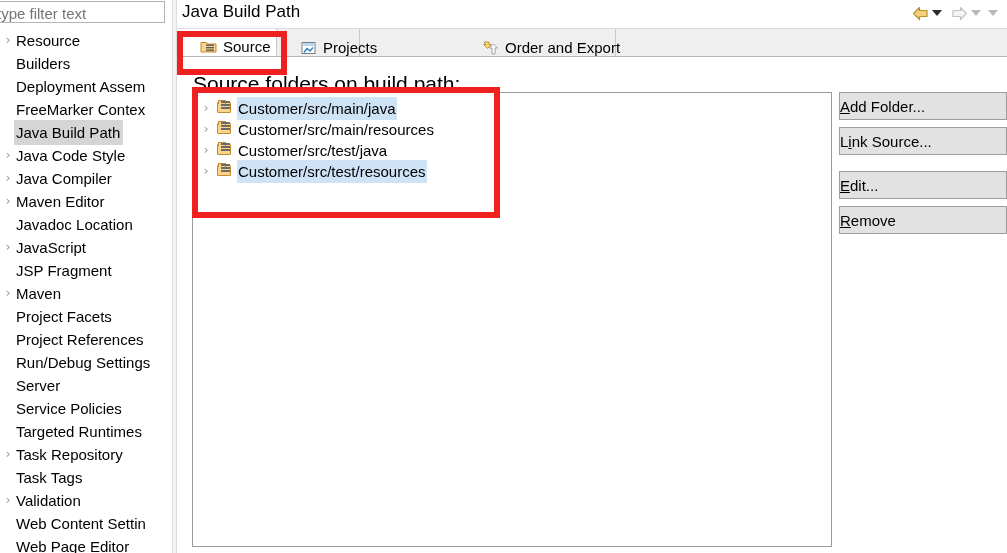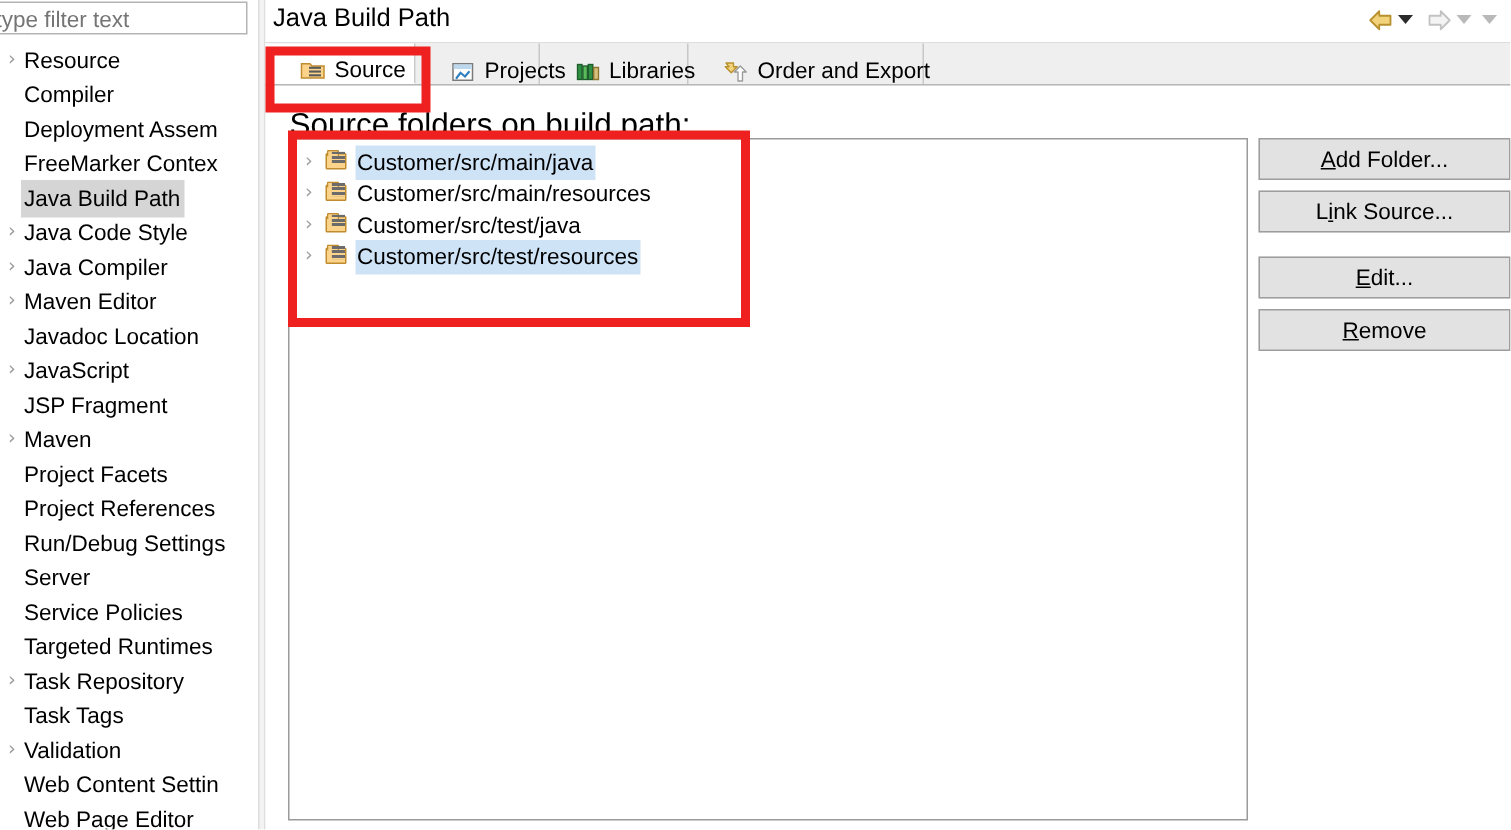--- a/index.html
+++ b/index.html
@@ -131,21 +131,21 @@
     mask:repeating-linear-gradient(#000 0 2px,transparent 2px 3px);
   }
 
   
   #btn-col{
     position:absolute;left:662px;top:92px;width:168px;
   }
   .btn{
     width:168px;height:28px;margin-bottom:7px;
     background:#e2e2e2;border:1px solid #9d9d9d;box-sizing:border-box;
-    display:flex;align-items:center;justify-content:center;
+    display:flex;align-items:center;
     font-size:15px;color:#000;font-family:"Liberation Sans", sans-serif;
   }
   .btn.gap{margin-top:16px;}
   .btn u{text-decoration:underline;}
 
   
   .redbox{
     position:absolute;border:6px solid #ef2020;box-sizing:border-box;
     pointer-events:none;
   }
@@ -156,21 +156,21 @@
 <body>
 
 <div id="sidebar">
 
   <div id="filter-box">
     <input id="filter-input" type="text" placeholder="type filter text" style="">
   </div>
 
   <div id="tree-list">
       <div class="tree-row"><span class="chev">›</span><span class="lbl">Resource</span></div>
-      <div class="tree-row"><span class="lbl">Compiler</span></div>
+      <div class="tree-row"><span class="lbl">Builders</span></div>
       <div class="tree-row"><span class="lbl">Deployment Assem</span></div>
       <div class="tree-row"><span class="lbl">FreeMarker Contex</span></div>
       <div class="tree-row selected"><span class="lbl">Java Build Path</span></div>
       <div class="tree-row"><span class="chev">›</span><span class="lbl">Java Code Style</span></div>
       <div class="tree-row"><span class="chev">›</span><span class="lbl">Java Compiler</span></div>
       <div class="tree-row"><span class="chev">›</span><span class="lbl">Maven Editor</span></div>
       <div class="tree-row"><span class="lbl">Javadoc Location</span></div>
       <div class="tree-row"><span class="chev">›</span><span class="lbl">JavaScript</span></div>
       <div class="tree-row"><span class="lbl">JSP Fragment</span></div>
       <div class="tree-row"><span class="chev">›</span><span class="lbl">Maven</span></div>
@@ -225,29 +225,20 @@
         <span>Source</span>
       </div>
       <div class="tab" style="left: 100px; width: 83px;">
         <span class="ticon"><svg width="18" height="16" viewBox="0 0 18 16">
             <rect x="2" y="2.5" width="13" height="11" fill="#ffffff" stroke="#7b7b7b" stroke-width="1"></rect>
             <path d="M2.5 3 L14.5 3 L14.5 6 L2.5 6 Z" fill="#bcd8ee"></path>
             <path d="M4 12.5 L7 8.5 L10 11 L13 7.5" fill="none" stroke="#2f7fbf" stroke-width="1.4"></path>
           </svg></span>
         <span>Projects</span>
       </div>
-      <div class="tab" style="left: 183px; width: 99px;">
-        <span class="ticon"><svg width="18" height="16" viewBox="0 0 18 16">
-            <rect x="2" y="3" width="3" height="10" fill="#2f8f42" stroke="#1d5c2b" stroke-width="0.9"></rect>
-            <rect x="5.6" y="4" width="3" height="9" fill="#5bba5b" stroke="#1d5c2b" stroke-width="0.9"></rect>
-            <rect x="9.2" y="3" width="3" height="10" fill="#2f8f42" stroke="#1d5c2b" stroke-width="0.9"></rect>
-            <path d="M12.8 5 L16 5 L16 13 L12.8 13 Z" fill="#d7c07a" stroke="#8a7433" stroke-width="0.9"></path>
-          </svg></span>
-        <span>Libraries</span>
-      </div>
       <div class="tab" style="left: 282px; width: 157px;">
         <span class="ticon"><svg width="18" height="16" viewBox="0 0 18 16">
             <path d="M3 2 L8 2 L8 4.5 L10.5 4.5 L6.5 8.5 L2.5 4.5 L5 4.5 Z" transform="translate(-1,0)" fill="#f2d27a" stroke="#b8912e" stroke-width="0.9" stroke-linejoin="round"></path>
             <path d="M11 14 L11 8 L8.5 8 L12.5 4 L16.5 8 L14 8 L14 14 Z" transform="translate(-1,0)" fill="#fdfdfd" stroke="#9a9a9a" stroke-width="0.9" stroke-linejoin="round"></path>
           </svg></span>
         <span>Order and Export</span>
       </div>
     </div>
 
   <div id="src-label">Source folders on build path:</div>

